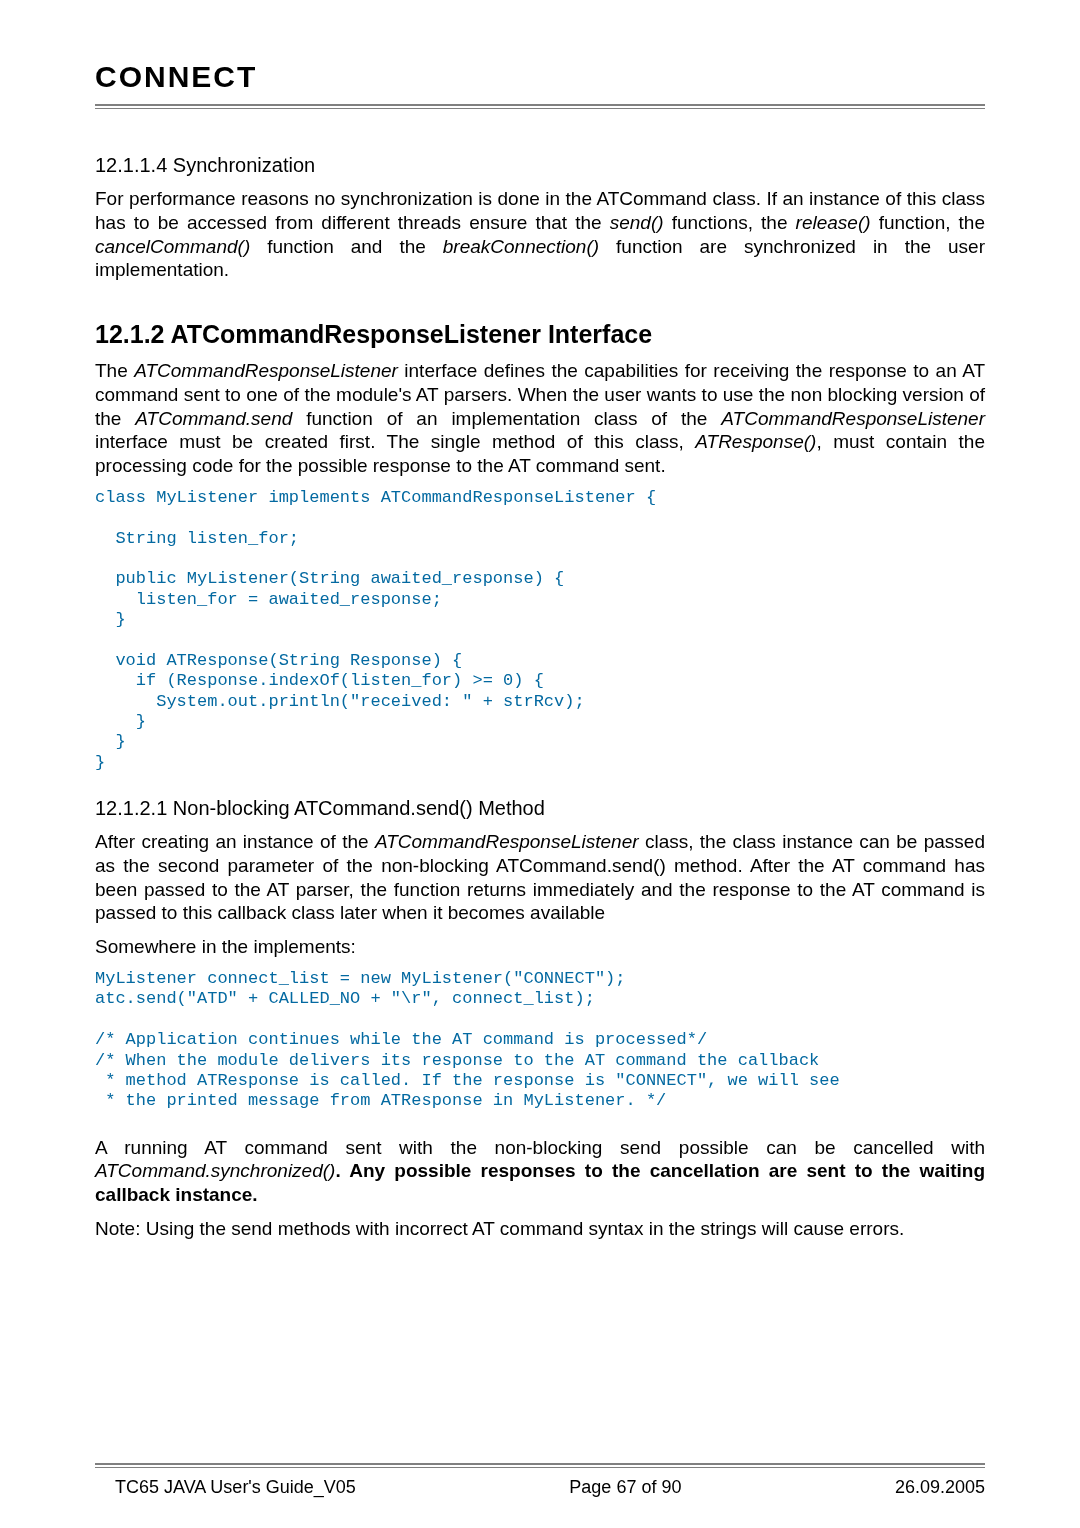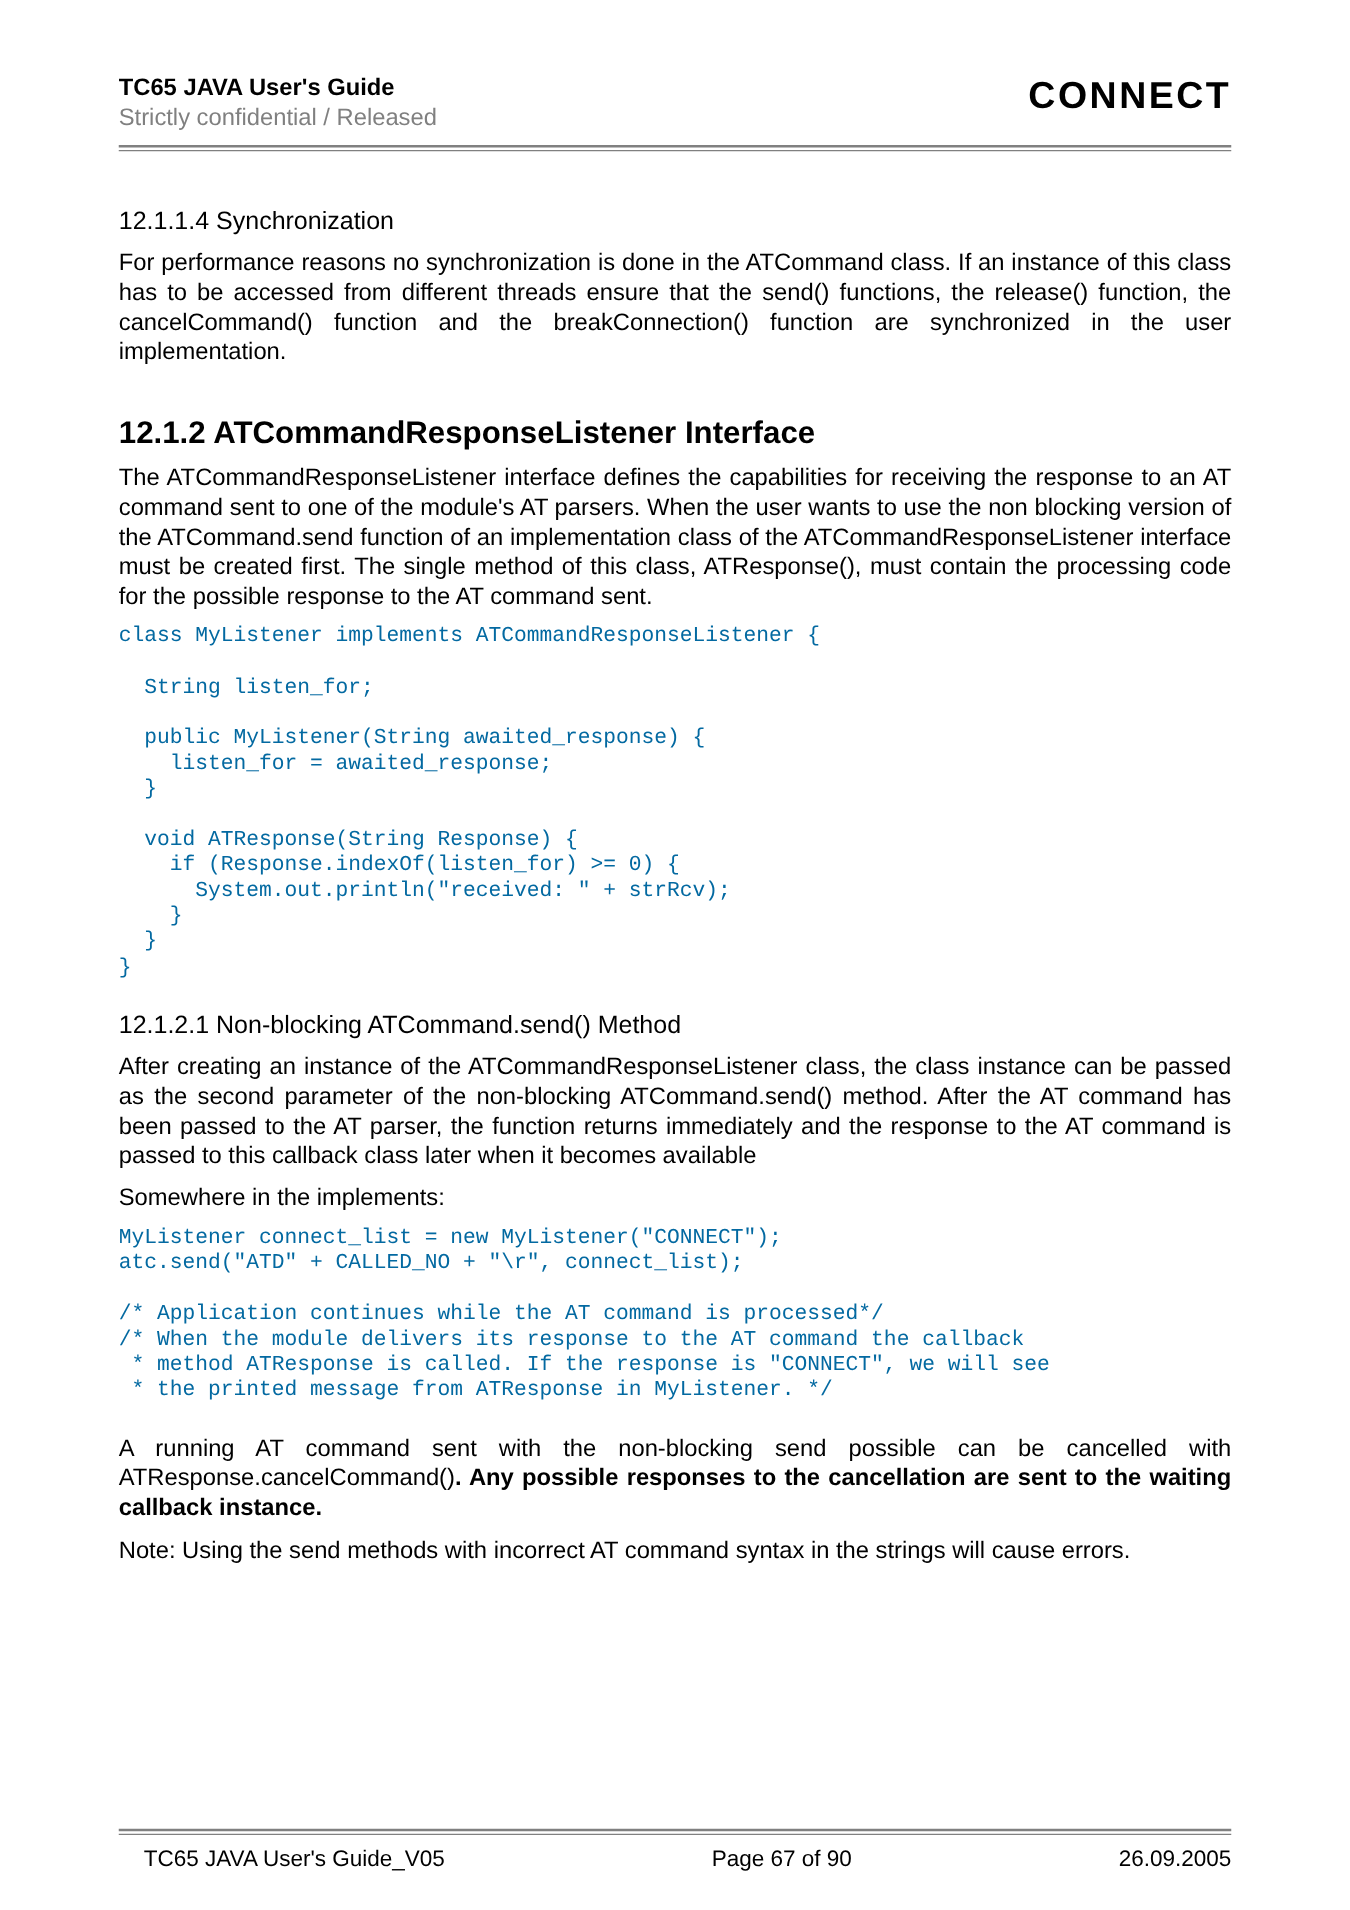--- a/index.html
+++ b/index.html
@@ -55,21 +55,21 @@
     font-weight: bold;
     margin-top: 38px;
     margin-bottom: 10px;
   }
   .para {
     font-size: 19px;
     line-height: 1.25;
     text-align: justify;
     margin-bottom: 10px;
   }
-  .italic { }
+  .italic { font-style: italic; }
   pre.code {
     font-family: "Courier New", Courier, monospace;
     font-size: 17px;
     color: #0369a1;
     white-space: pre;
     line-height: 1.2;
     margin-top: 10px;
     margin-bottom: 24px;
   }
   .footer-rule {
@@ -90,24 +90,20 @@
     justify-content: space-between;
     font-size: 18px;
     color: #000000;
     margin-left: 20px;
   }
 </style>
 </head>
 <body>
 
 <div class="header">
-  <div class="header-left">
-    <span class="doc-title">TC65 JAVA User's Guide</span>
-    <span class="doc-subtitle">Strictly confidential / Released</span>
-  </div>
   <span class="brand">CONNECT</span>
 </div>
 <div class="double-rule"></div>
 
 <div class="h4">12.1.1.4   Synchronization</div>
 <p class="para">
   <span>For performance reasons no synchronization is done in the ATCommand class. If an instance of this class has to be accessed from different threads ensure that the </span><span class="italic">send()</span><span> functions, the </span><span class="italic">release()</span><span> function, the </span><span class="italic">cancelCommand()</span><span> function and the </span><span class="italic">breakConnection()</span><span> function are synchronized in the user implementation.</span>
 </p>
 
 <div class="h3">12.1.2    ATCommandResponseListener Interface</div>
@@ -135,21 +131,21 @@
 </p>
 <p class="para">Somewhere in the implements:</p>
 <pre class="code">MyListener connect_list = new MyListener("CONNECT");
 atc.send("ATD" + CALLED_NO + "\r", connect_list);
 
 /* Application continues while the AT command is processed*/
 /* When the module delivers its response to the AT command the callback
  * method ATResponse is called. If the response is "CONNECT", we will see
  * the printed message from ATResponse in MyListener. */</pre>
 <p class="para">
-  <span>A running AT command sent with the non-blocking send possible can be cancelled with </span><span class="italic">ATResponse.cancelCommand()</span><b><span>. Any possible responses to the cancellation are sent to the waiting callback instance.</span></b>
+  <span>A running AT command sent with the non-blocking send possible can be cancelled with </span><span class="italic">ATCommand.synchronized()</span><b><span>. Any possible responses to the cancellation are sent to the waiting callback instance.</span></b>
 </p>
 <p class="para">Note: Using the send methods with incorrect AT command syntax in the strings will cause errors.</p>
 
 <div class="footer-rule"></div>
 <div class="footer">
   <span>TC65 JAVA User's Guide_V05</span>
   <span>Page 67 of 90</span>
   <span>26.09.2005</span>
 </div>
 

